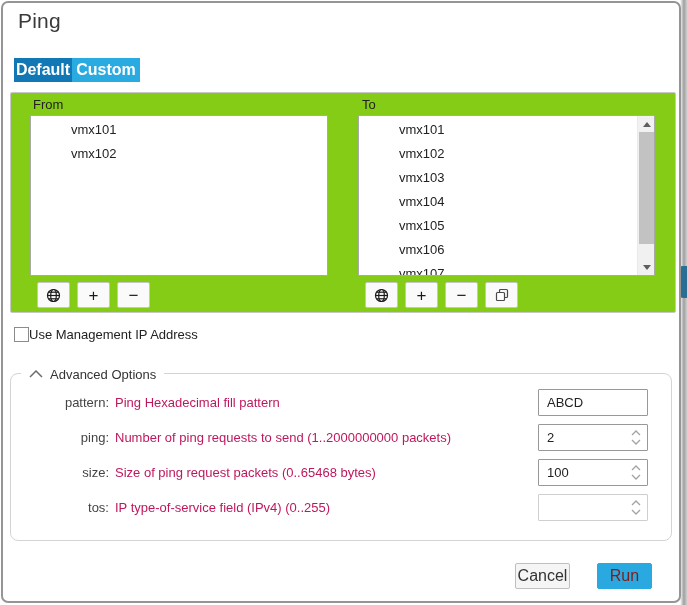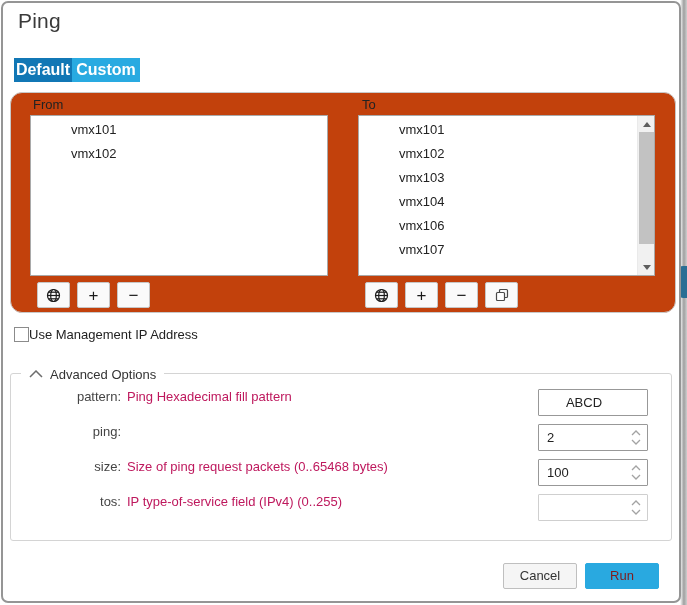--- a/index.html
+++ b/index.html
@@ -32,21 +32,21 @@
   .tabs{ position:absolute; left:11px; top:55px; display:flex; }
   .tab{
     height:24px; line-height:24px; text-align:center;
     color:#fff; font-size:16px; font-weight:bold; cursor:pointer;
   }
   .tab.active{ width:58px; background:#1177b5; }
   .tab.inactive{ width:68px; background:#29aae1; }
 
   .main-panel{
     position:absolute; left:7px; top:89px; width:666px; height:221px;
-    border:1px solid #c8c8c8; border-radius:12px; background:#c2410c;
+    border:1px solid #c8c8c8; border-radius:2px; background:#84cc16;
   }
   .list-label{ position:absolute; font-size:13px; color:#222; }
   .from-label{ left:22px; top:4px; }
   .to-label{ left:351px; top:4px; }
   .listbox{
     position:absolute; top:22px; height:161px;
     border:1px solid #a9a9a9; background:#fff; overflow:hidden;padding-left:28px;
   }
   .from-list{ left:19px; width:298px; }
   .to-list{ left:347px; width:297px; }
@@ -74,48 +74,48 @@
     border-radius:2px; display:flex; align-items:center; justify-content:center;
     cursor:pointer; font-size:17px; color:#1a1a1a; line-height:1;
   }
 
   .mgmt-row{ position:absolute; left:11px; top:324px; display:flex; align-items:center; gap:0; }
   .checkbox{ width:15px; height:15px; border:1px solid #8b8b8b; background:#fff; cursor:pointer; }
   .mgmt-label{ font-size:13px; color:#222; }
 
   .advanced{
     position:absolute; left:7px; top:370px; width:662px; height:168px;
-    border:1px solid #d4d4d4; border-radius:3px;
+    border:1px solid #d4d4d4; border-radius:8px;
   }
   .legend{
     position:absolute; top:-9px; left:10px; background:#fff; padding:0 8px;
     display:flex; align-items:center; gap:7px; height:18px;
   }
   .legend-text{ font-size:13px; color:#333; }
-  .adv-row{ position:absolute; left:28px; display:flex; height:27px; }
+  .adv-row{ position:absolute; left:16px; display:flex; height:27px; align-items:center; }
   .adv-name{ width:82px; text-align:right; font-size:13px; color:#444; }
   .adv-desc{ margin-left:6px; font-size:13px; color:#be185d; white-space:nowrap; }
   .adv-input-wrap{ position:absolute; left:527px; width:110px; height:27px; }
   .adv-input{
     width:110px; height:27px; border:1px solid #989898; border-radius:1px;
     padding:0 22px 0 8px; font-size:13px; color:#222;
     font-family:"Liberation Sans","DejaVu Sans",sans-serif; background:#fff; outline:none;
   }
-  .adv-input.text-only{ padding-right:26px;text-align:center; }
+  .adv-input.text-only{ padding-right:26px; }
   .adv-input.dimmed{ border-color:#cfcfcf; }
   .spinner{
     position:absolute; right:6px; top:0; height:27px; width:12px;
     display:flex; flex-direction:column; align-items:center; justify-content:center; gap:3px;
     cursor:pointer;
   }
   .row0{ top:15px; } .row1{ top:50px; } .row2{ top:85px; } .row3{ top:120px; }
 
   .footer-btn{
-    position:absolute; top:560px; width:74px; height:26px;
-    font-size:13px; text-align:center; line-height:24px; cursor:pointer; border-radius:2px;
+    position:absolute; top:560px; width:55px; height:26px;
+    font-size:16px; text-align:center; line-height:24px; cursor:pointer; border-radius:2px;margin-left:12px;
   }
   .cancel-btn{ left:500px; background:#f5f5f5; border:1px solid #bfbfbf; color:#333; }
   .run-btn{ left:582px; background:#29a9e0; border:1px solid #29a9e0; color:#7f1d1d; }
   svg{ display:block; }
 </style>
 </head>
 <body>
 
 <div class="bg-strip"></div>
 <div class="side-handle"></div>
@@ -139,20 +139,21 @@
         <div class="list-item">vmx102</div>
       </div>
     </div>
 
     <div class="listbox to-list">
       <div class="list-inner" style="margin-right:17px;">
         <div class="list-item">vmx101</div>
         <div class="list-item">vmx102</div>
         <div class="list-item">vmx103</div>
         <div class="list-item">vmx104</div>
+        <div class="list-item">vmx105</div>
         <div class="list-item">vmx106</div>
         <div class="list-item">vmx107</div>
       </div>
       <div class="scrollbar">
         <div class="sb-btn sb-up">
             <div class="tri-up"></div>
           </div>
         <div class="sb-thumb"></div>
         <div class="sb-btn sb-down">
             <div class="tri-down"></div>
@@ -227,20 +228,21 @@
     <div class="adv-row row0">
       <span class="adv-name">pattern:</span>
       <span class="adv-desc">Ping Hexadecimal fill pattern</span>
     </div>
     <div class="adv-input-wrap row0">
       <input class="adv-input text-only" value="ABCD" style="">
     </div>
 
     <div class="adv-row row1">
       <span class="adv-name">ping:</span>
+      <span class="adv-desc">Number of ping requests to send (1..2000000000 packets)</span>
     </div>
     <div class="adv-input-wrap row1">
       <input class="adv-input" value="2" style="">
       <div class="spinner">
         <svg width="10" height="6" viewBox="0 0 10 6" fill="none" stroke="#a3a3a3" stroke-width="1.3">
             <polyline points="1,5 5,1 9,5"></polyline>
           </svg>
         <svg width="10" height="6" viewBox="0 0 10 6" fill="none" stroke="#a3a3a3" stroke-width="1.3">
             <polyline points="1,1 5,5 9,1"></polyline>
           </svg>

